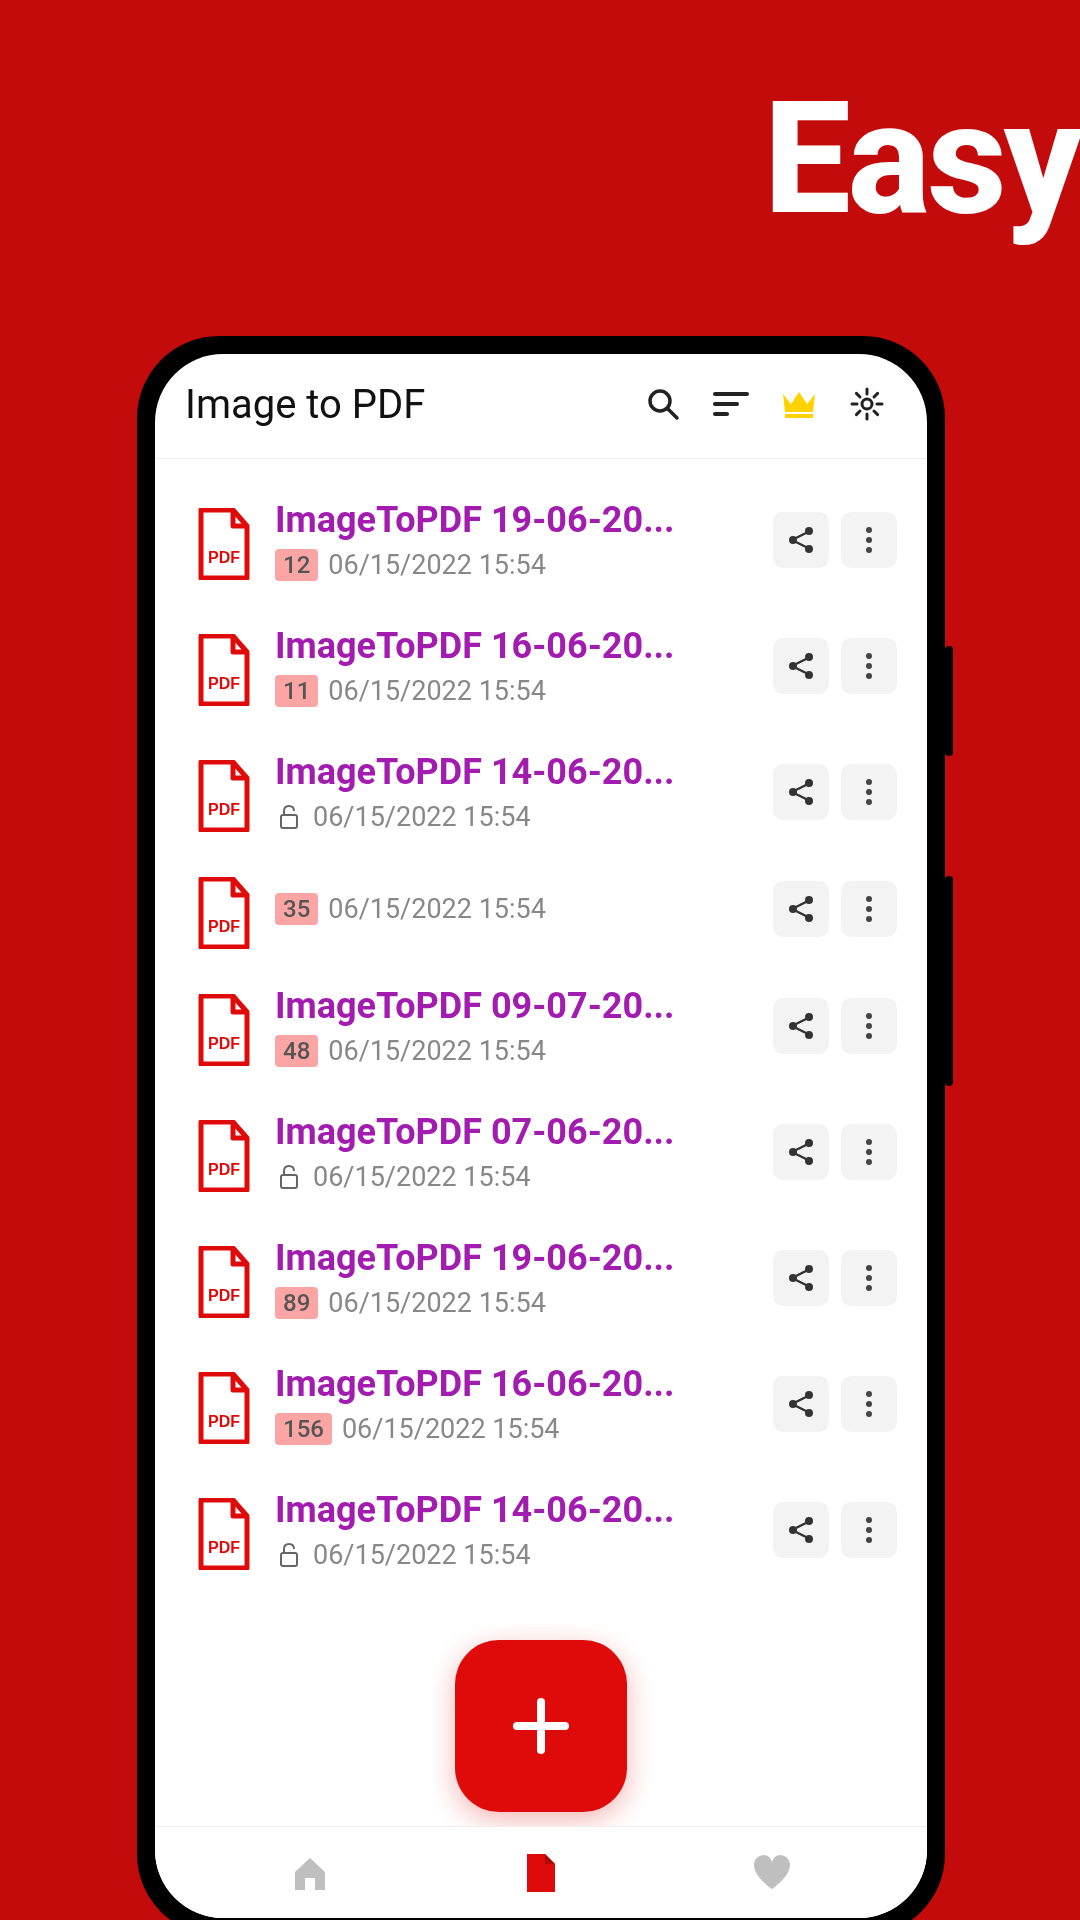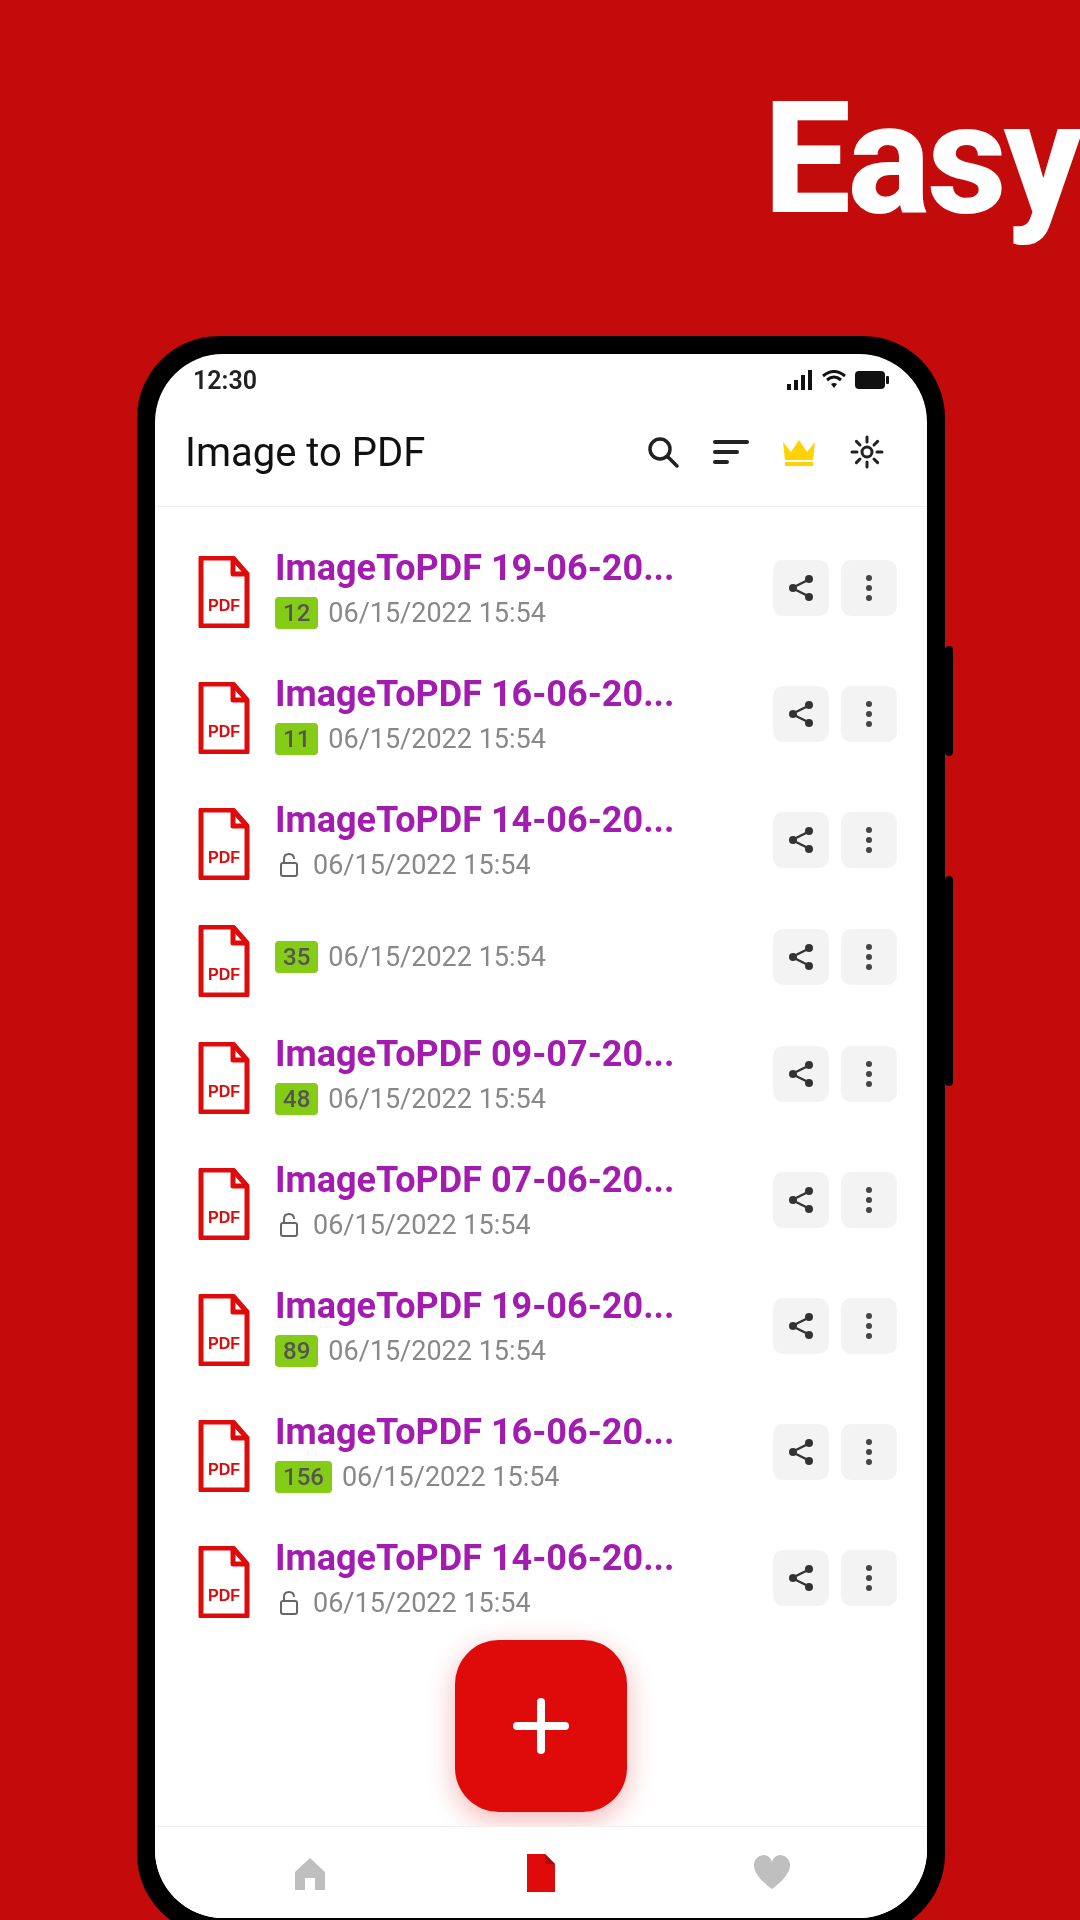--- a/index.html
+++ b/index.html
@@ -110,21 +110,21 @@
   overflow: hidden;
   text-overflow: ellipsis;
   margin-bottom: 8px;
 }
 .file-meta {
   display: flex;
   align-items: center;
   gap: 10px;
 }
 .file-badge {
-  background: #84cc16;
+  background: #fca5a5;
   color: #555;
   font-size: 24px;
   font-weight: 500;
   padding: 2px 8px;
   border-radius: 4px;
   min-width: 34px;
   text-align: center;
 }
 .file-lock {
   width: 28px;
@@ -196,40 +196,20 @@
 
 <div class="hero-title">Easy</div>
 
 <div class="phone-frame">
   <div class="phone-buttons">
     <div class="phone-btn-1"></div>
     <div class="phone-btn-2"></div>
   </div>
   <div class="phone-screen">
 
-    <div class="status-bar">
-      <div class="status-time">12:30</div>
-      <div class="status-icons">
-        <svg width="26" height="20" viewBox="0 0 26 20">
-            <rect x="0" y="14" width="4" height="6" fill="#111"></rect>
-            <rect x="7" y="10" width="4" height="10" fill="#111"></rect>
-            <rect x="14" y="5" width="4" height="15" fill="#111"></rect>
-            <rect x="21" y="0" width="4" height="20" fill="#111"></rect>
-          </svg>
-        <svg width="26" height="20" viewBox="0 0 26 20">
-            <path d="M13 18 L10 14 Q13 12 16 14 Z" fill="#111"></path>
-            <path d="M6 10 Q13 4 20 10" stroke="#111" stroke-width="3" fill="none"></path>
-            <path d="M2 6 Q13 -3 24 6" stroke="#111" stroke-width="3" fill="none"></path>
-          </svg>
-        <svg width="34" height="18" viewBox="0 0 34 18">
-            <rect x="0" y="0" width="30" height="18" rx="4" fill="#111"></rect>
-            <rect x="31" y="5" width="3" height="8" rx="1" fill="#111"></rect>
-          </svg>
-      </div>
-    </div>
 
     <div class="app-header">
       <div class="app-title">Image to PDF</div>
       <div class="header-icon">
         <svg width="36" height="36" viewBox="0 0 36 36">
             <circle cx="15" cy="15" r="10" stroke="#222" stroke-width="3.5" fill="none"></circle>
             <line x1="23" y1="23" x2="32" y2="32" stroke="#222" stroke-width="3.5" stroke-linecap="round"></line>
           </svg>
       </div>
       <div class="header-icon">

